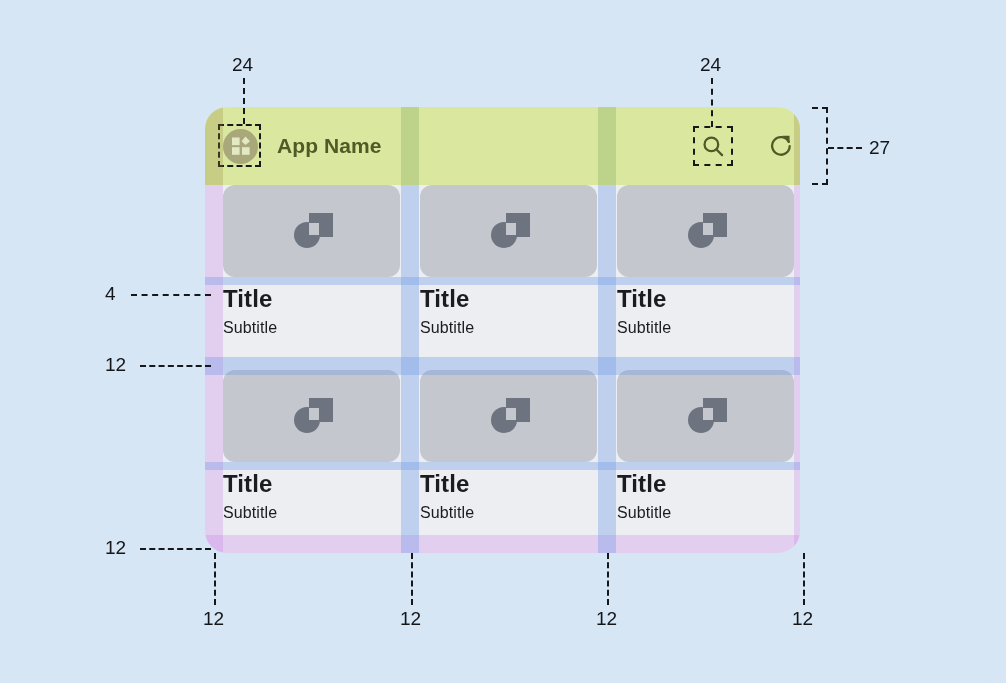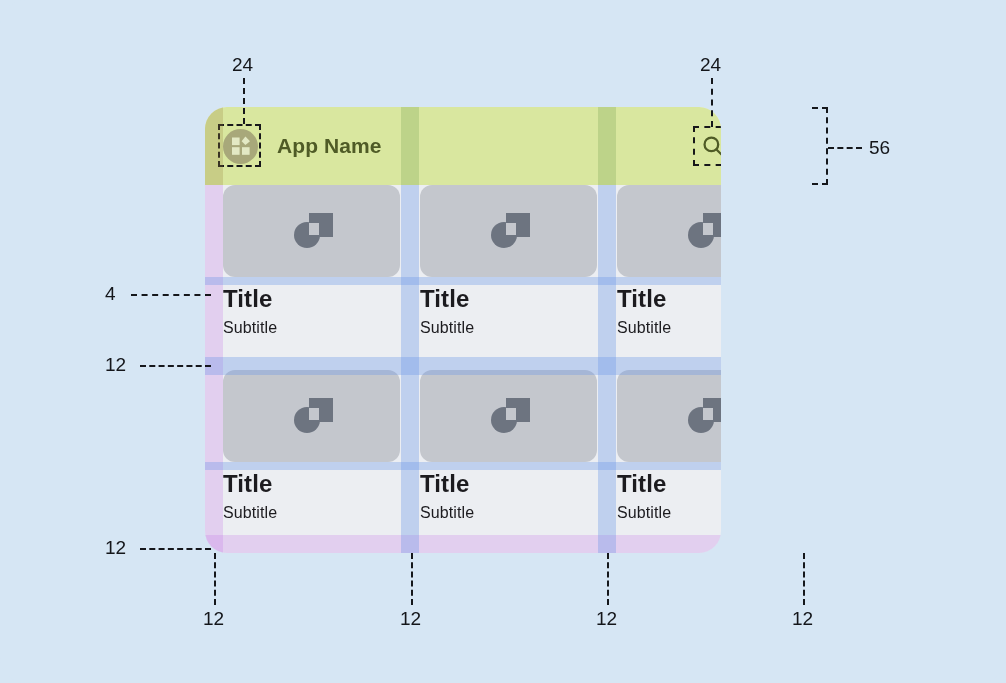--- a/index.html
+++ b/index.html
@@ -24,21 +24,21 @@
     background: #d6e6f4;
     border-radius: 26px;
     overflow: hidden;
   }
 
   
   #frame {
     position: absolute;
     left: 205px;
     top: 107px;
-    width: 516px;
+    width: 595px;
     height: 446px;
     border-radius: 22px;
     overflow: hidden;
     background: #eceef2;
   }
 
   
   #appbar {
     position: absolute;
     left: 0; top: 0;
@@ -378,21 +378,21 @@
   </div>
 
   <div class="ann-label" style="left:232px; top:54px;">24</div>
   <div class="lead-v" style="left:243px; top:78px; height:46px;"></div>
 
   <div class="ann-label" style="left:700px; top:54px;">24</div>
   <div class="lead-v" style="left:711px; top:78px; height:49px;"></div>
 
   <div class="bracket" style="left:812px; top:107px; width:16px; height:78px;"></div>
   <div class="lead-h" style="left:828px; top:147px; width:34px;"></div>
-  <div class="ann-label" style="left:869px; top:137px;">56</div>
+  <div class="ann-label" style="left:869px; top:137px;">27</div>
 
   <div class="ann-label" style="left:105px; top:283px;">4</div>
   <div class="lead-h" style="left:131px; top:294px; width:80px;"></div>
 
   <div class="ann-label" style="left:105px; top:354px;">12</div>
   <div class="lead-h" style="left:140px; top:365px; width:71px;"></div>
 
   <div class="ann-label" style="left:105px; top:537px;">12</div>
   <div class="lead-h" style="left:140px; top:548px; width:71px;"></div>
 

